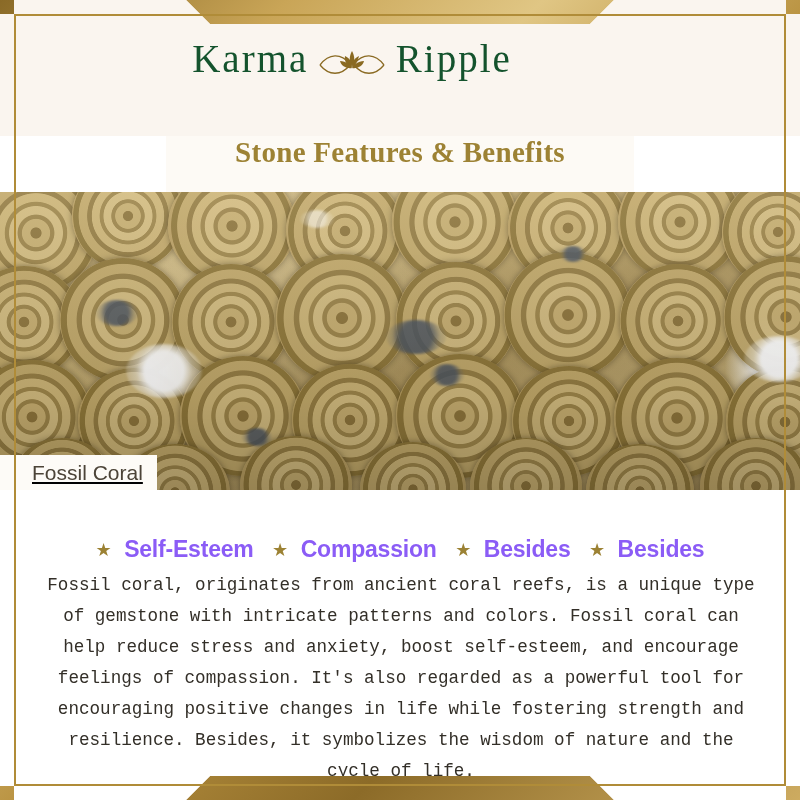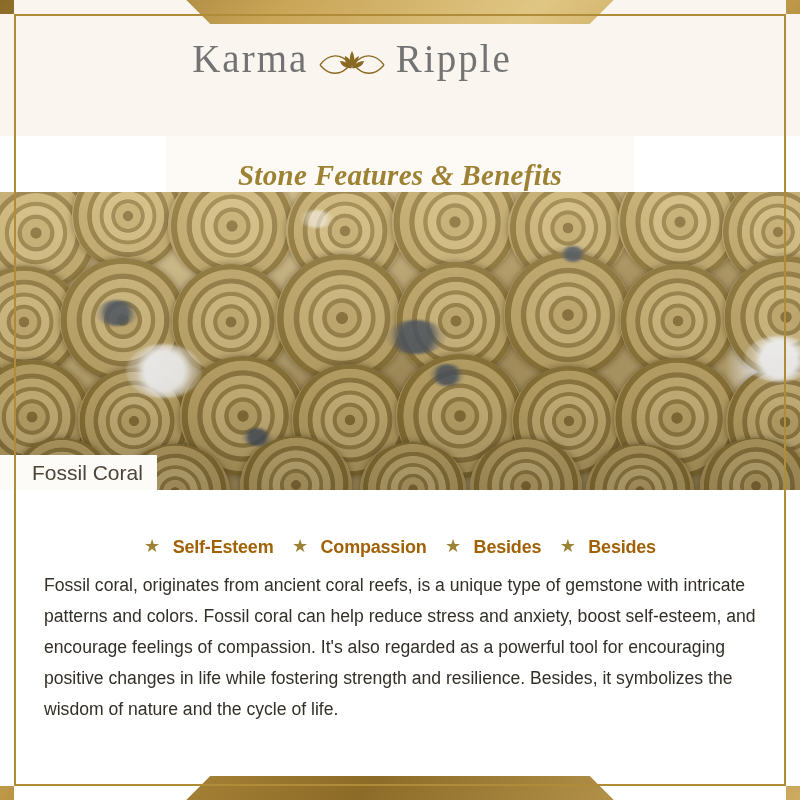--- a/index.html
+++ b/index.html
@@ -53,21 +53,21 @@
   }
   #brand {
     position: absolute;
     left: 0;
     top: 36px;
     width: 704px;
     text-align: center;
     font-family: "Liberation Serif", serif;
     font-size: 39px;
     letter-spacing: 1px;
-    color: #737373;
+    color: #14532d;
     white-space: nowrap;
   }
   #brand .bw { letter-spacing: 2px; }
   #brand .lotus {
     display: inline-block;
     position: relative;
     width: 66px;
     height: 34px;
     vertical-align: middle;
   }
@@ -75,23 +75,22 @@
 
   
   #title-band {
     position: absolute;
     left: 166px;
     top: 136px;
     width: 468px;
     height: 56px;
     background: #fdfaf5;
     display: flex;
-    align-items: flex-end;
+    align-items: flex-start;
     justify-content: center;
-    font-style: italic;
   }
   #title-band .ttl {
     font-family: "Liberation Serif", serif;
     font-weight: bold;
     font-size: 29px;
     color: #9d8234;
     letter-spacing: 0.3px;
     white-space: nowrap;
   }
 
@@ -162,20 +161,21 @@
   
   #name-plate {
     position: absolute;
     left: 0;
     top: 455px;
     height: 35px;
     padding: 0 14px 0 32px;
     background: #fdfbf7;
     display: flex;
     align-items: center;
+    text-decoration: underline;
   }
   #name-plate .nm {
     font-family: "Liberation Sans", sans-serif;
     font-size: 21px;
     color: #4c4438;
     white-space: nowrap;
   }
 
   
   #lower {
@@ -191,44 +191,44 @@
     left: 0;
     top: 46px;
     width: 800px;
     text-align: center;
     white-space: nowrap;
   }
   #keywords .kw {
     display: inline-block;
     font-family: "Liberation Sans", sans-serif;
     font-weight: bold;
-    font-size: 18px;
-    color: #a16207;
+    font-size: 23px;
+    color: #8b5cf6;
     letter-spacing: -0.2px;
   }
   #keywords .star {
     display: inline-block;
     color: #9c8234;
     font-size: 18px;
     margin: 0 8px 0 14px;
     position: relative;
     top: -1px;
   }
   #keywords .star:first-child { margin-left: 0; }
 
   #desc {
     position: absolute;
     left: 44px;
     top: 80px;
     width: 714px;
-    font-family: Liberation Sans, sans-serif;
+    font-family: Liberation Mono, monospace;
     font-size: 17.6px;
     line-height: 31px;
     color: #332f28;
-    text-align: left;
+    text-align: center;
   }
 </style>
 </head>
 <body>
 
 <div id="page">
   <div id="card">
 
     <div id="brand-band">
       <div id="brand">

